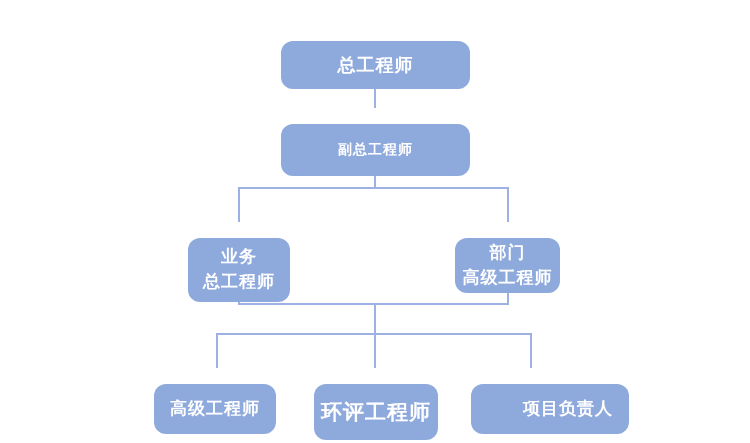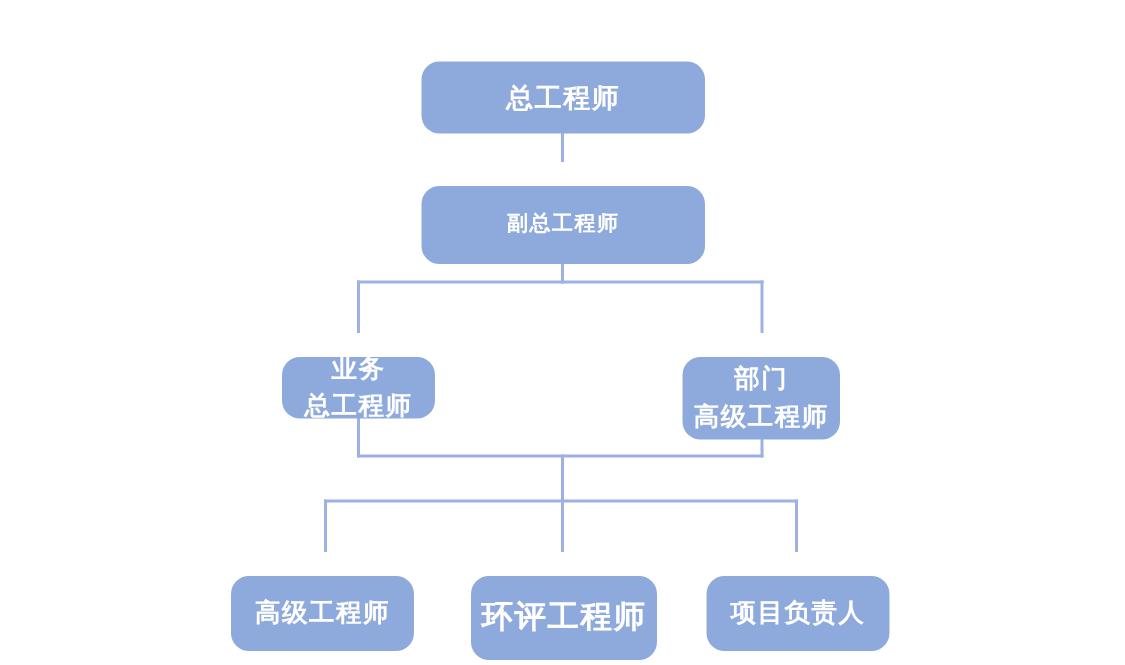--- a/index.html
+++ b/index.html
@@ -26,25 +26,25 @@
     line-height: 1.45;
     margin-top: 16px;
   }
   .conn { position: absolute; background: var(--connector, #9DB2E2); }
   .conn.v { width: 2px; }
   .conn.h { height: 2px; }
 
   
   #node-chief       { left: 281px; top:  25px; width: 189px; height: 48px; font-size: 18px; }
   #node-deputy      { left: 281px; top: 108px; width: 189px; height: 52px; font-size: 14px; font-family: Liberation Serif, serif; }
-  #node-business    { left: 188px; top: 222px; width: 102px; height: 41px; font-size: 17px; }
+  #node-business    { left: 188px; top: 222px; width: 102px; height: 64px; font-size: 17px; }
   #node-department  { left: 455px; top: 222px; width: 105px; height: 55px; font-size: 17px; }
   #node-senior      { left: 154px; top: 368px; width: 122px; height: 50px; font-size: 17px; }
   #node-eia         { left: 314px; top: 368px; width: 124px; height: 56px; font-size: 21px; }
-  #node-project     { left: 471px; top: 368px; width: 122px; height: 50px; font-size: 17px; }
+  #node-project     { left: 471px; top: 368px; width: 122px; height: 50px; font-size: 17px; padding-left: 36px; }
 
   
   #conn-chief-deputy     { left: 374px; top:  73px; height: 35px; }
   #conn-deputy-stem      { left: 374px; top: 156px; height: 33px; }
   #conn-bus-top          { left: 238px; top: 187px; width: 271px; }
   #conn-business-top     { left: 238px; top: 187px; height: 35px; }
   #conn-department-top   { left: 507px; top: 187px; height: 35px; }
   #conn-business-bottom  { left: 238px; top: 277px; height: 28px; }
   #conn-department-bottom{ left: 507px; top: 277px; height: 28px; }
   #conn-bus-mid          { left: 238px; top: 303px; width: 271px; }

